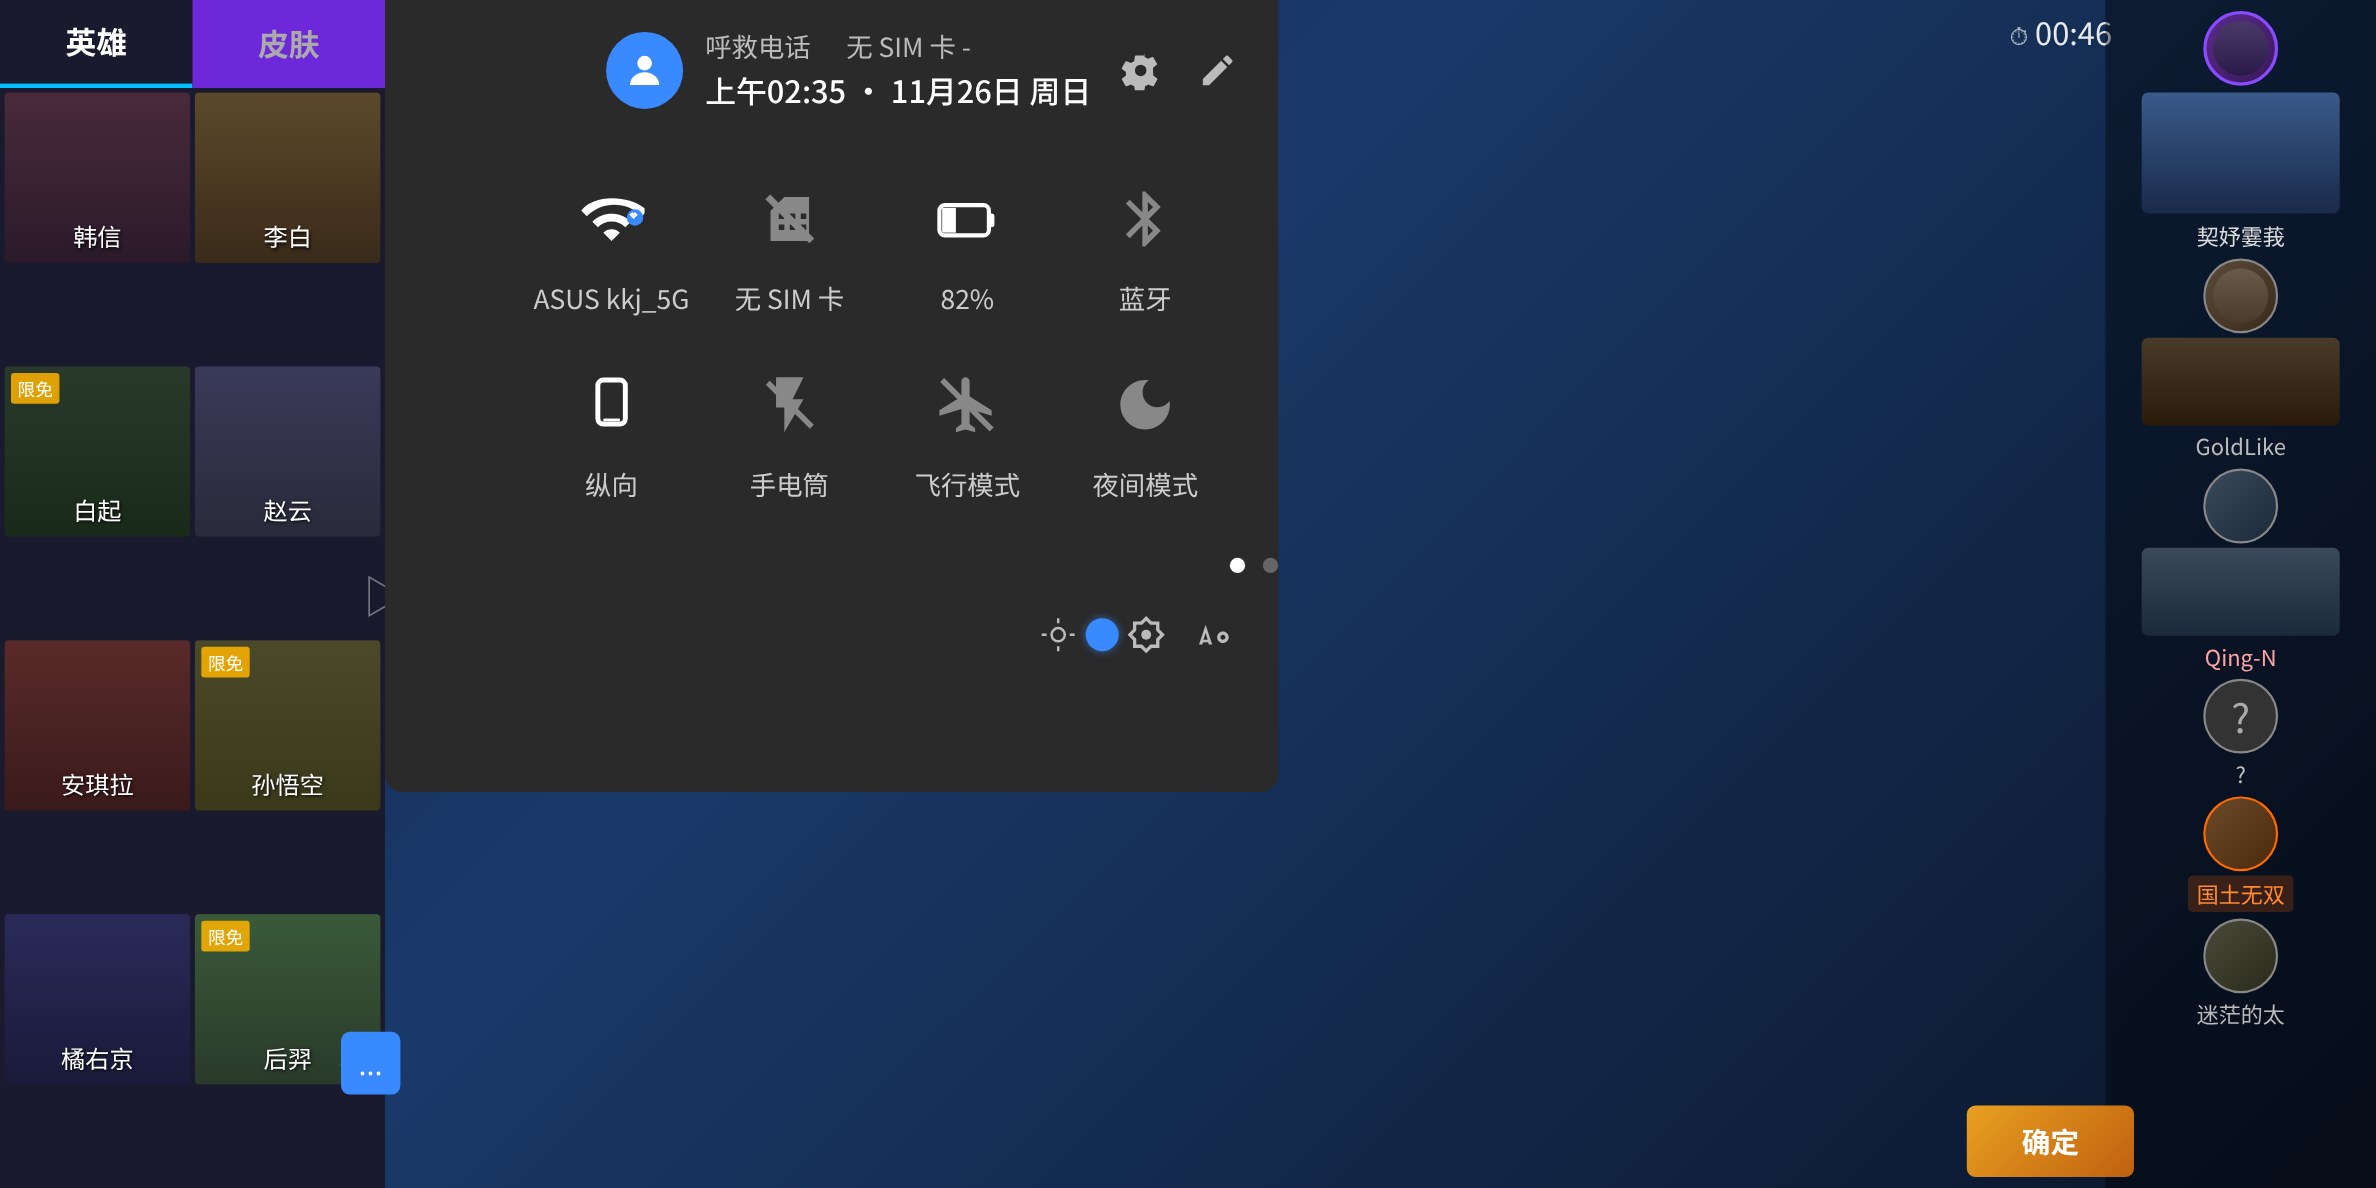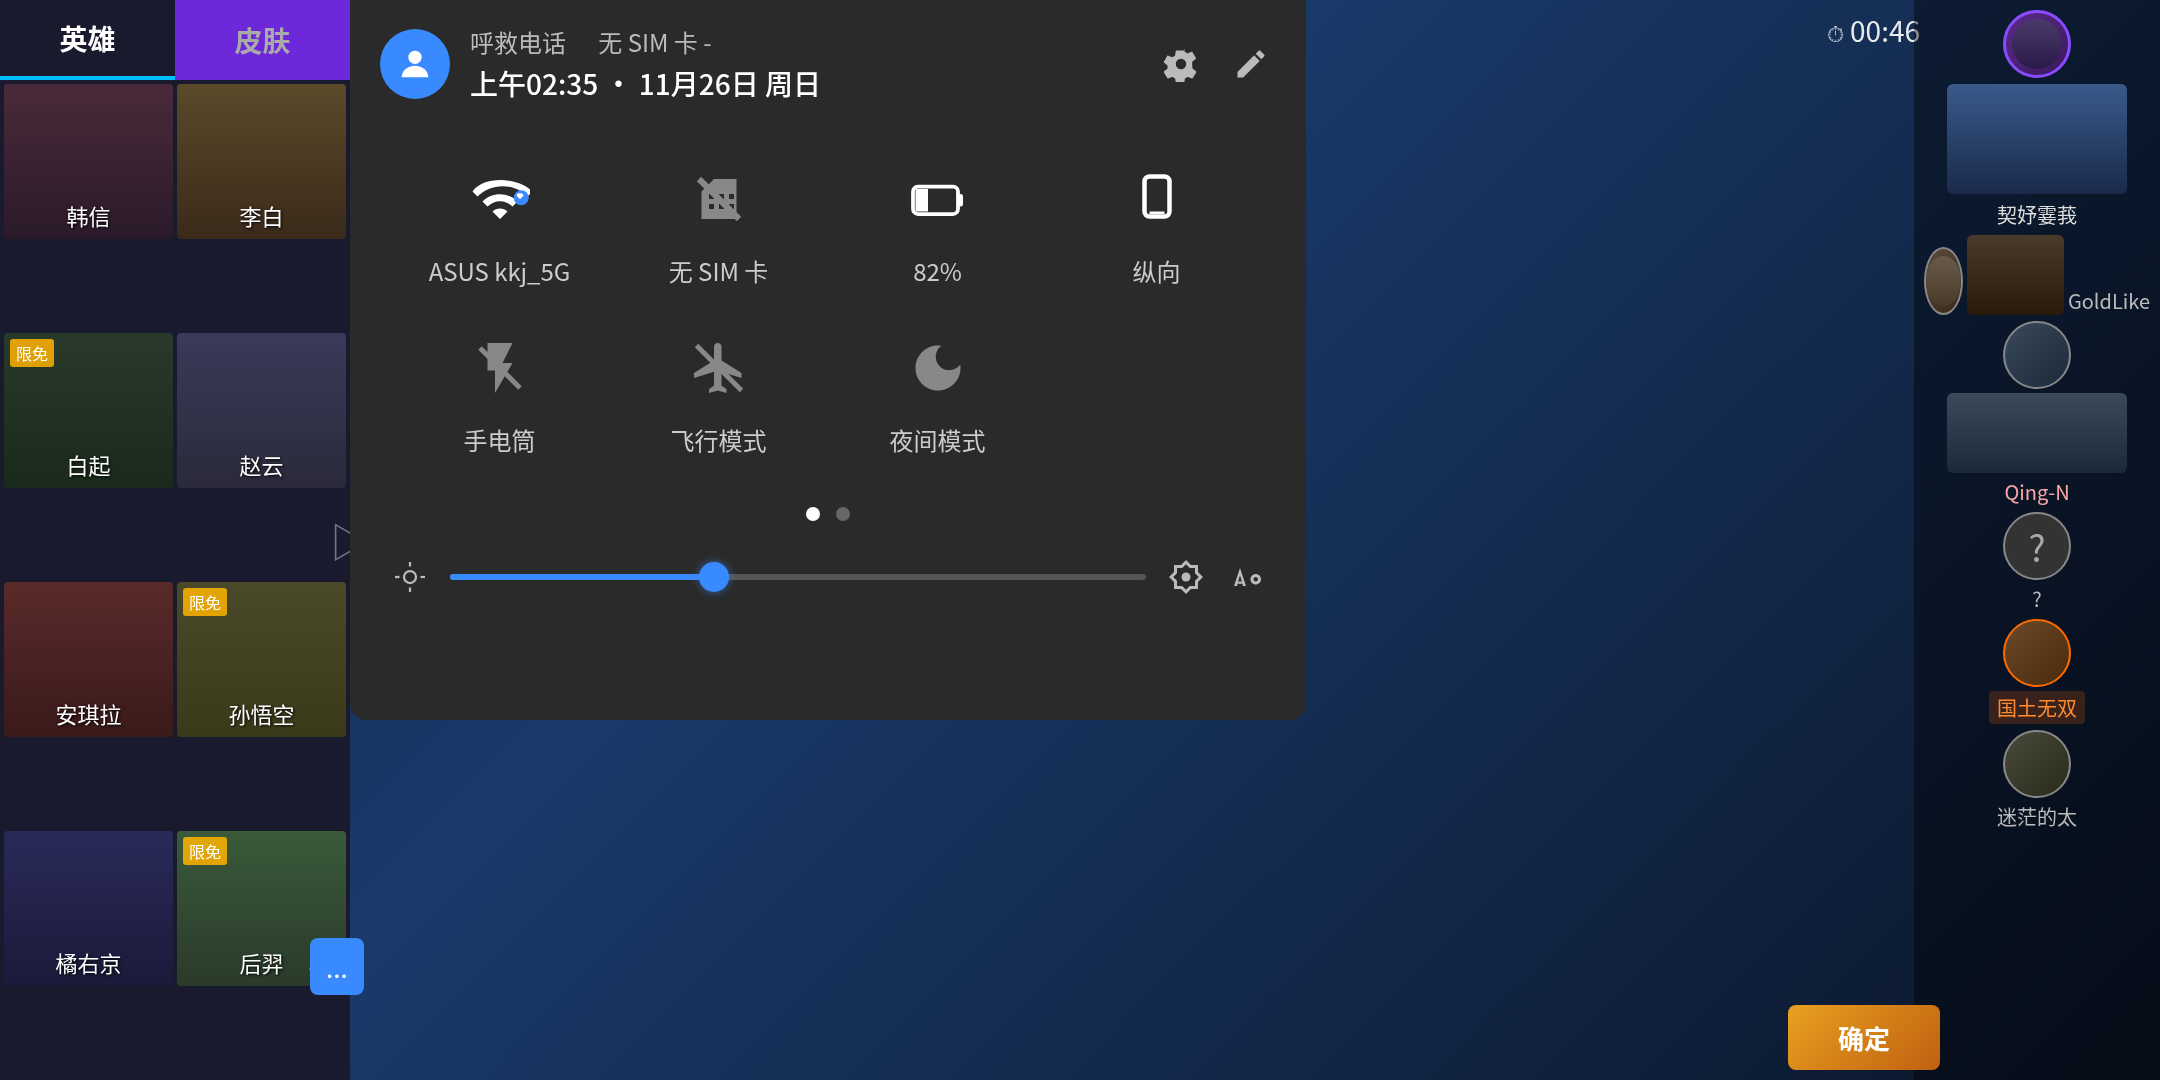--- a/index.html
+++ b/index.html
@@ -116,27 +116,28 @@
     .hero-5 { background: linear-gradient(180deg, #5a2a2a, #3a1a1a); }
     .hero-6 { background: linear-gradient(180deg, #4a4a2a, #3a3a1a); }
     .hero-7 { background: linear-gradient(180deg, #2a2a5a, #1a1a3a); }
     .hero-8 { background: linear-gradient(180deg, #3a5a3a, #2a3a2a); }
 
     
     .notification-panel {
       position: absolute;
       left: 350px;
       top: 0;
-      width: 956px;
+      width: 812px;
       min-height: 720px;
       background: #2a2a2a;
       border-radius: 0 0 16px 16px;
       display: flex;
       flex-direction: column;
       z-index: 100;
+      align-items: flex-end;
     }
 
     
     .notif-header {
       display: flex;
       align-items: center;
       padding: 24px 30px 16px 30px;
       gap: 20px;
     }
 
@@ -455,20 +456,28 @@
       <div class="toggle-icon">
         <svg viewBox="0 0 24 24" fill="#fff">
           <rect x="2" y="7" width="18" height="11" rx="2" ry="2" fill="none" stroke="#fff" stroke-width="1.5"></rect>
           <rect x="3" y="8" width="5" height="9" fill="#fff"></rect>
           <rect x="20" y="10" width="2" height="5" rx="1" fill="#fff"></rect>
         </svg>
       </div>
       <span class="toggle-label">82%</span>
     </div>
 
+    <div class="toggle-item">
+      <div class="toggle-icon">
+        <svg viewBox="0 0 24 24" fill="#888">
+          <path d="M17.71 7.71L12 2h-1v7.59L6.41 5 5 6.41 10.59 12 5 17.59 6.41 19 11 14.41V22h1l5.71-5.71-4.3-4.29 4.3-4.29zM13 5.83l1.88 1.88L13 9.59V5.83zm1.88 10.46L13 18.17v-3.76l1.88 1.88z"></path>
+        </svg>
+      </div>
+      <span class="toggle-label">蓝牙</span>
+    </div>
 
     <div class="toggle-item">
       <div class="toggle-icon">
         <svg viewBox="0 0 24 24" fill="#fff">
           <rect x="7" y="3" width="10" height="16" rx="2" ry="2" fill="none" stroke="#fff" stroke-width="1.8"></rect>
           <rect x="9" y="17" width="6" height="1" fill="#fff"></rect>
         </svg>
       </div>
       <span class="toggle-label">纵向</span>
     </div>
@@ -539,21 +548,21 @@
 <div style="position:absolute; right:0; top:0; width:246px; height:1080px; display:flex; flex-direction:column; background:rgba(0,0,0,0.4);">
 
   <div style="display:flex; flex-direction:column; align-items:center; padding:10px 10px 0; gap:6px;">
     <div style="width:68px;height:68px;border-radius:50%;border:3px solid #8a4aff;background:linear-gradient(135deg,#5a2a8a,#3a1a5a);overflow:hidden;display:flex;align-items:center;justify-content:center;">
       <div style="width:50px;height:50px;background:linear-gradient(180deg,#4a3a6a,#2a1a4a);border-radius:50%;"></div>
     </div>
     <div style="width:180px;height:110px;background:linear-gradient(180deg,#3a5a8a,#1a2a4a);border-radius:6px;overflow:hidden;"></div>
     <div style="color:#ddd;font-size:20px;">契妤霎莪</div>
   </div>
 
-  <div style="display:flex; flex-direction:row; align-items:flex-end; padding:6px 10px 0; gap:4px;">
+  <div style="display:flex; flex-direction:column; align-items:center; padding:6px 10px 0; gap:4px;">
     <div style="width:68px;height:68px;border-radius:50%;border:2px solid #888;background:linear-gradient(135deg,#5a4a3a,#3a2a1a);overflow:hidden;display:flex;align-items:center;justify-content:center;">
       <div style="width:50px;height:50px;background:linear-gradient(180deg,#6a5a4a,#4a3a2a);border-radius:50%;"></div>
     </div>
     <div style="width:180px;height:80px;background:linear-gradient(180deg,#4a3a2a,#2a1a0a);border-radius:6px;"></div>
     <div style="color:#bbb;font-size:20px;">GoldLike</div>
   </div>
 
   <div style="display:flex; flex-direction:column; align-items:center; padding:6px 10px 0; gap:4px;">
     <div style="width:68px;height:68px;border-radius:50%;border:2px solid #888;background:linear-gradient(135deg,#3a4a5a,#1a2a3a);overflow:hidden;"></div>
     <div style="width:180px;height:80px;background:linear-gradient(180deg,#3a4a5a,#1a2a3a);border-radius:6px;"></div>

